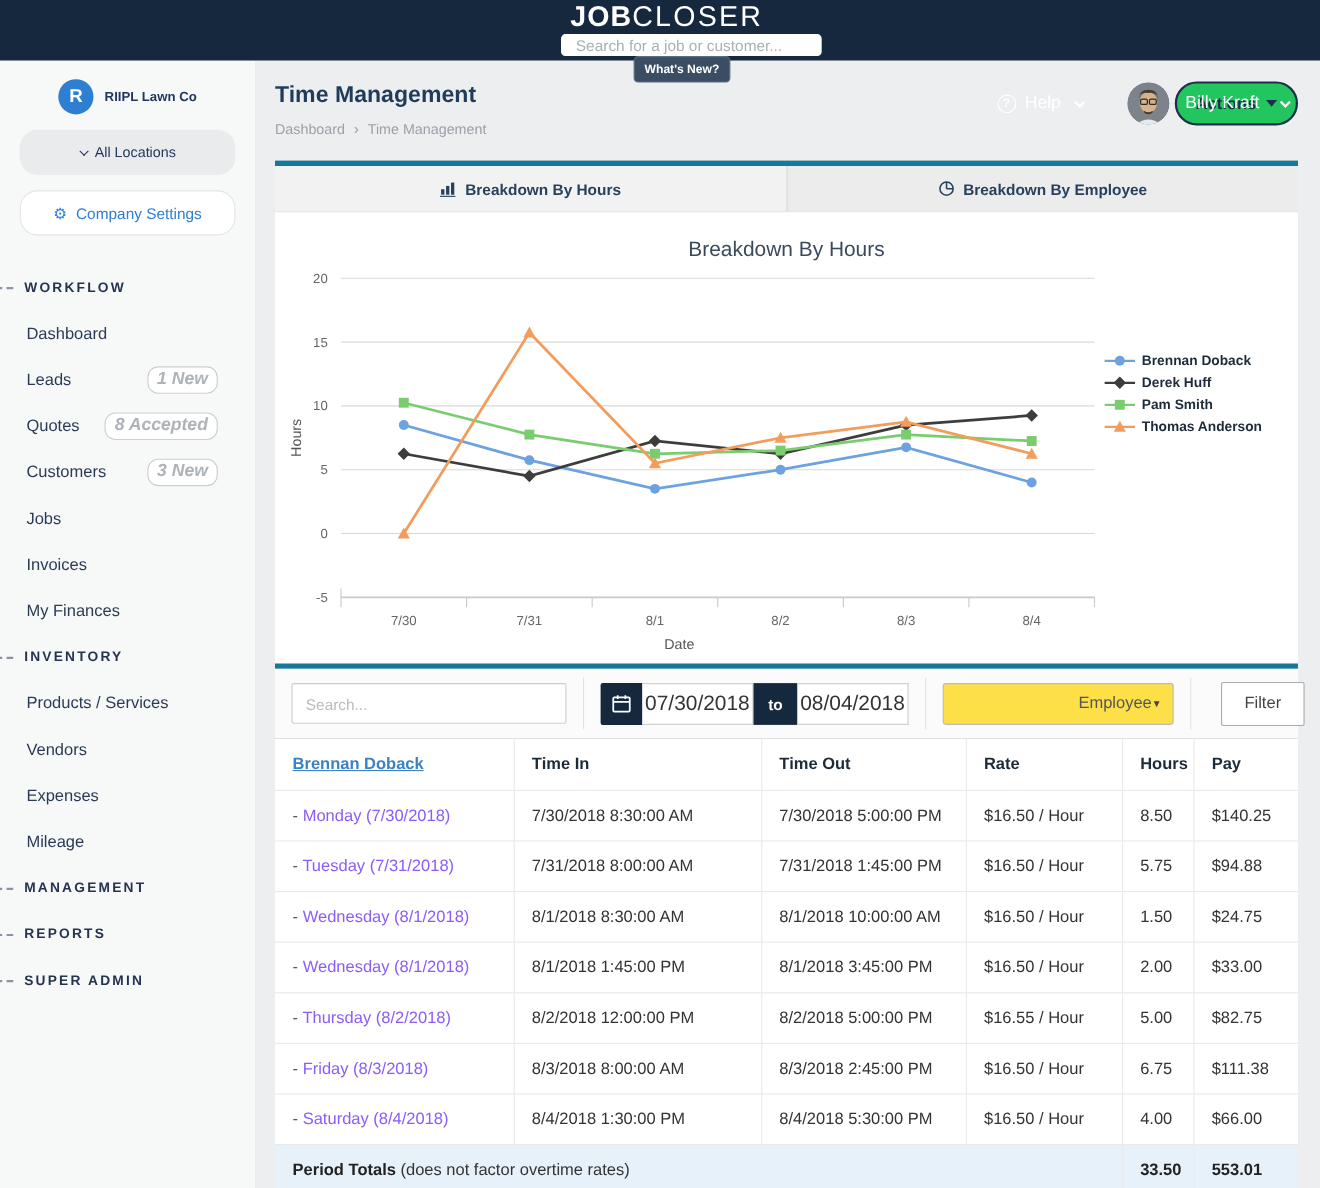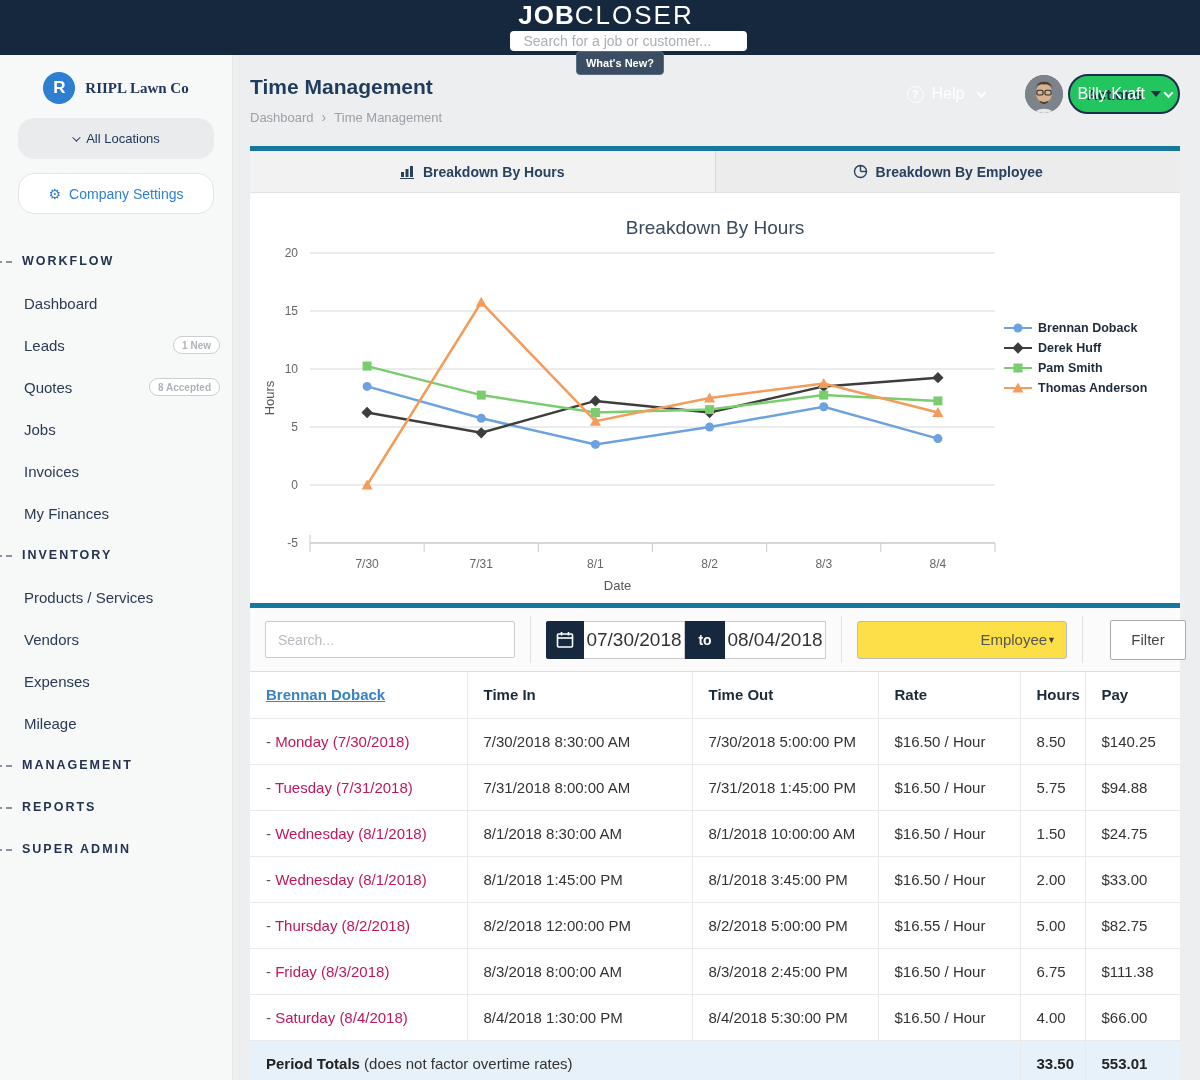--- a/index.html
+++ b/index.html
@@ -17,31 +17,31 @@
   .help-wrap { display:flex; align-items:center; gap:8px; font-size:16px; cursor:pointer; }
   .qmark { display:inline-flex; align-items:center; justify-content:center; width:17px; height:17px; border:1.5px solid #fff; border-radius:50%; font-size:11px; font-weight:bold; }
   .chev { display:inline-block; width:7px; height:7px; border-right:2px solid #fff; border-bottom:2px solid #fff; transform:rotate(45deg) translate(-1px,-1px); margin-left:6px; }
   .avatar { width:38px; height:38px; border-radius:50%; overflow:hidden; margin-left:26px; cursor:pointer; background:#6e747b; flex:none; }
   .username { font-size:16px; cursor:pointer; }
 
   
   .sidebar { position:absolute; top:55px; left:0; width:233px; height:1025px; background:#f7f8f8; border-right:1px solid #e6e8e9; }
   .company { display:flex; align-items:center; justify-content:center; gap:10px; margin-top:17px; }
   .company-badge { width:32px; height:32px; border-radius:50%; background:#2e7fd1; color:#fff; font-weight:bold; font-size:17px; display:flex; align-items:center; justify-content:center; }
-  .company-name { color:#22375e; font-size:15px; font-weight:600;font-family:Liberation Serif, serif; }
+  .company-name { color:#22375e; font-size:12px; font-weight:600; }
   .pill { width:196px; margin:14px auto 0; height:41px; border-radius:16px; display:flex; align-items:center; justify-content:center; gap:8px; font-size:13px; cursor:pointer; }
   .pill.locations { background:#e9ebed; color:#22375e; }
   .pill.settings { background:#fff; border:1px solid #e3e5e7; color:#2e7fd4; font-size:14px; }
   .chev-dark { display:inline-block; width:6px; height:6px; border-right:1.5px solid #22375e; border-bottom:1.5px solid #22375e; transform:rotate(45deg) translateY(-2px); }
   .gear { font-size:14px; }
   .nav-sections { margin-top:26px; }
   .sec-header { position:relative; height:42px; display:flex; align-items:center; color:#24334f; font-size:12.5px; font-weight:bold; letter-spacing:2px; padding-left:22px; }
   .sec-dash { position:absolute; left:-4px; top:50%; width:16px; border-top:2px dashed #8a93a0; }
   .sec-item { position:relative; height:42px; display:flex; align-items:center; padding-left:24px; color:#2b3a55; font-size:15px; cursor:pointer; }
-  .sec-item .badge { position:absolute; right:12px; border:1px solid #cbcfd2; border-radius:10px; background:#fff; color:#aeb3b8; font-size:10px; font-weight:bold; padding:2.5px 8px; }
+  .sec-item .badge { position:absolute; right:34px; border:1px solid #cbcfd2; border-radius:10px; background:#fff; color:#aeb3b8; font-size:16px; font-weight:bold; padding:2.5px 8px;font-style:italic; }
 
   
   .main { position:absolute; top:55px; left:233px; width:967px; height:1025px; background:#edeeef; }
   .page-head { position:relative; padding:20px 20px 0 17px; height:91px; }
   .page-title { color:#1f3c5c; font-size:21px; font-weight:bold; }
   .breadcrumb { margin-top:10px; font-size:13px; color:#9aa1a8; display:flex; gap:8px; align-items:center; }
   .crumb-sep { color:#9aa1a8; font-size:14px; }
   .actions-btn { position:absolute; right:20px; top:19px; width:112px; height:40px; border-radius:21px; border:2px solid #1c2f4a; background:#22c55e; color:#1c2f4a; font-size:15px; font-weight:700; display:flex; align-items:center; justify-content:center; gap:9px; cursor:pointer; }
   .caret-down { width:0; height:0; border-left:5px solid transparent; border-right:5px solid transparent; border-top:6px solid #1c2f4a; }
 
@@ -74,21 +74,21 @@
   .emp-caret { font-size:9px; color:#444; }
   .filter-btn { width:76px; height:40px; background:#fff; border:1px solid #aaa; border-radius:2px; color:#444; font-size:15px; cursor:pointer; font-family:"Liberation Sans", sans-serif; }
 
   
   table.time { width:930px; border-collapse:collapse; background:#fff; table-layout:fixed; }
   table.time th, table.time td { border-right:1px solid #e9e9e9; border-bottom:1px solid #e9e9e9; padding:13px 16px; font-size:15px; text-align:left; vertical-align:middle; height:46px; }
   table.time th:last-child, table.time td:last-child { border-right:none; }
   table.time th { color:#1c2b3a; font-weight:bold; background:#fff; }
   .emp-link { color:#3b82c4; font-weight:bold; text-decoration:underline; cursor:pointer; }
   .day-dash { color:#556; }
-  .day-link { color:#be185d; cursor:pointer; }
+  .day-link { color:#8b5cf6; cursor:pointer; }
   td.val { color:#333; }
   tr.totals td { background:#e7f1fa; border-bottom:none; }
   tr.totals .t-label b { color:#222; }
   tr.totals .t-label { color:#333; }
   tr.totals .t-num { font-weight:bold; color:#222; }
 </style>
 </head>
 <body>
 
 <div class="navbar">
@@ -140,20 +140,24 @@
       <div class="sec-item">
         <span>Dashboard</span>
       </div>
       <div class="sec-item">
         <span>Leads</span>
         <span class="badge">1 New</span>
       </div>
       <div class="sec-item">
         <span>Quotes</span>
         <span class="badge">8 Accepted</span>
+      </div>
+      <div class="sec-item">
+        <span>Customers</span>
+        <span class="badge">3 New</span>
       </div>
       <div class="sec-item">
         <span>Jobs</span>
       </div>
       <div class="sec-item">
         <span>Invoices</span>
       </div>
       <div class="sec-item">
         <span>My Finances</span>
       </div>

